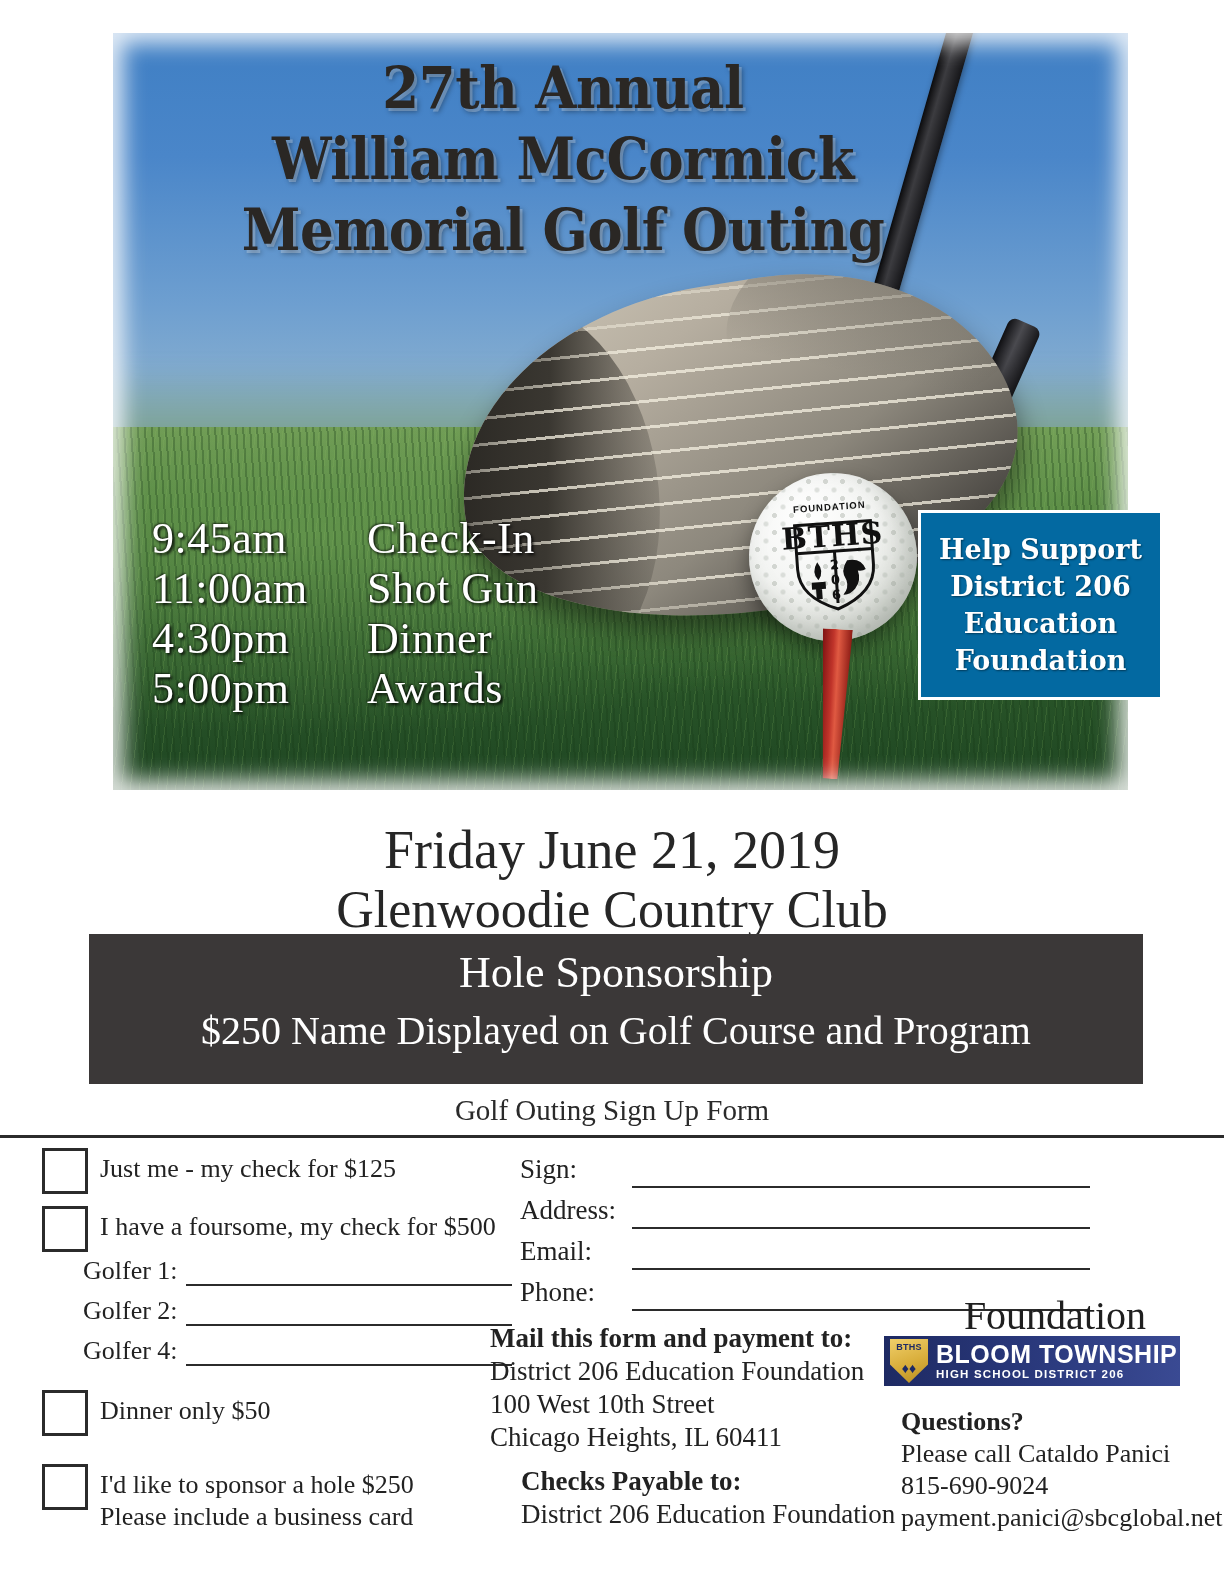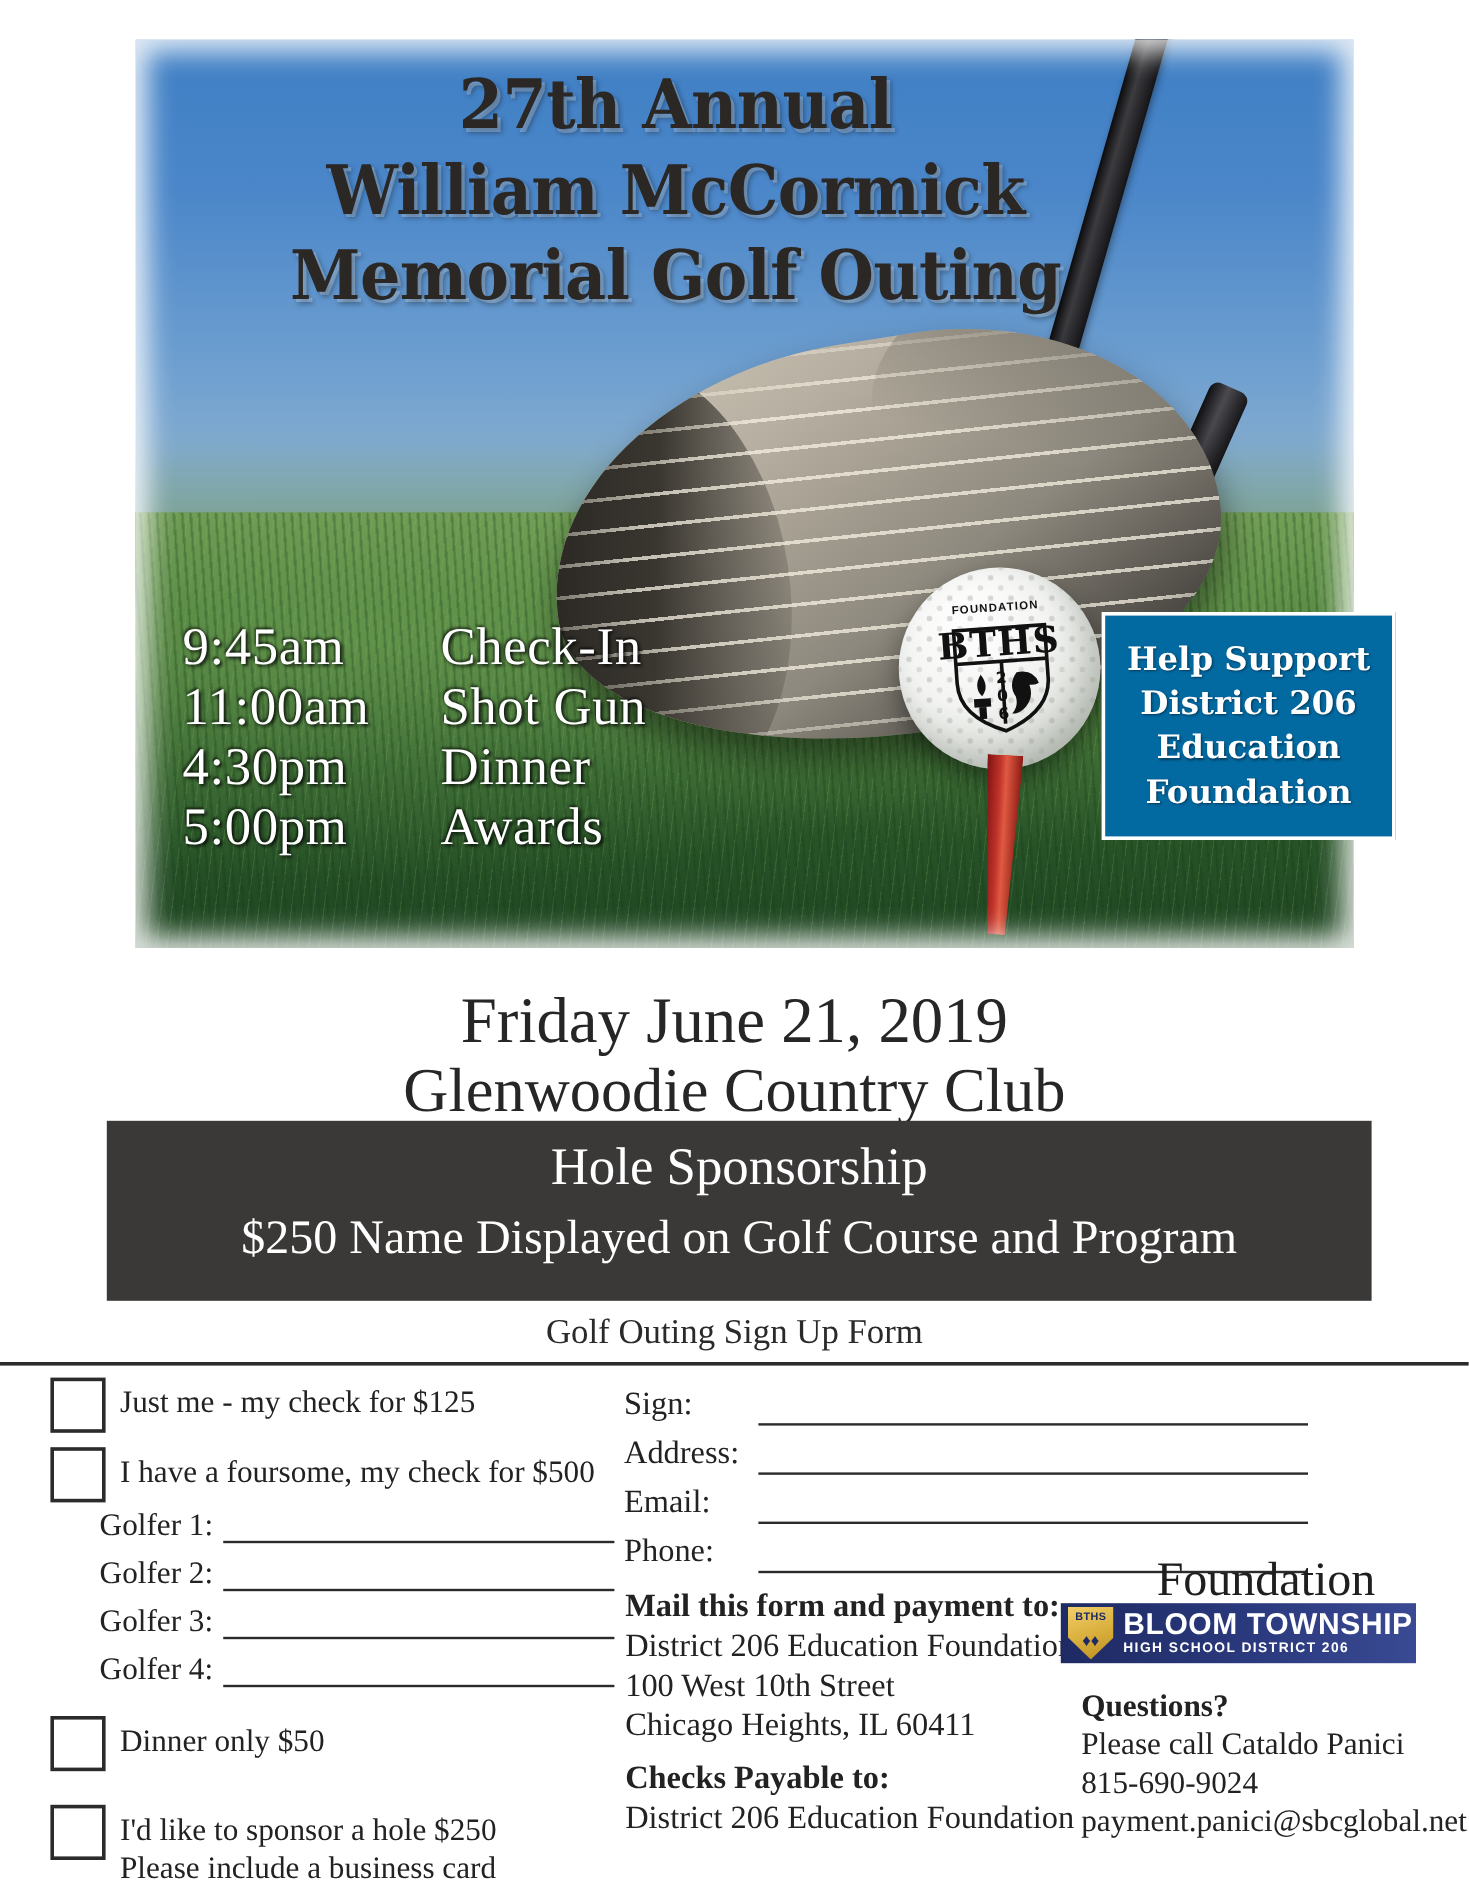--- a/index.html
+++ b/index.html
@@ -208,21 +208,21 @@
   .golferline .lbl{font-size:26px;color:#222;white-space:nowrap;padding-bottom:2px;}
   .golferline .ln{
     flex:1;border-bottom:2px solid #2b2b2b;margin-left:8px;height:26px;
   }
 
   .rightcol{position:absolute;left:520px;top:1150px;width:570px;}
   .fieldrow{display:flex;align-items:flex-end;height:38px;margin-bottom:3px;}
   .fieldrow .flabel{width:112px;font-size:27px;color:#222;padding-bottom:3px;}
   .fieldrow .fline{flex:1;border-bottom:2px solid #2b2b2b;height:25px;}
 
-  .mailblock{position:absolute;left:521px;top:1322px;font-size:27px;line-height:33px;color:#222;}
+  .mailblock{position:absolute;left:490px;top:1322px;font-size:27px;line-height:33px;color:#222;}
   .mailblock .hd{font-weight:700;}
   .checksblock{position:absolute;left:521px;top:1465px;font-size:27px;line-height:33px;color:#222;}
   .checksblock .hd{font-weight:700;}
 
   .foundword{
     position:absolute;left:920px;top:1294px;width:270px;text-align:center;
     font-size:40px;line-height:44px;color:#1f1f1f;
   }
   .btlogo{
     position:absolute;left:884px;top:1336px;width:296px;height:50px;
@@ -358,24 +358,20 @@
 
     <div class="golferline">
       <span class="lbl">Golfer 1:</span>
       <span class="ln"></span>
     </div>
     <div class="golferline">
       <span class="lbl">Golfer 2:</span>
       <span class="ln"></span>
     </div>
     <div class="golferline">
-      <span class="lbl">Golfer 3:</span>
-      <span class="ln"></span>
-    </div>
-    <div class="golferline">
       <span class="lbl">Golfer 4:</span>
       <span class="ln"></span>
     </div>
 
     <div class="optrow" style="margin-top:18px;">
       <span class="cbx"></span>
       <span class="optlabel">Dinner only $50</span>
     </div>
 
     <div class="optrow" style="margin-top:32px;min-height:62px;">

